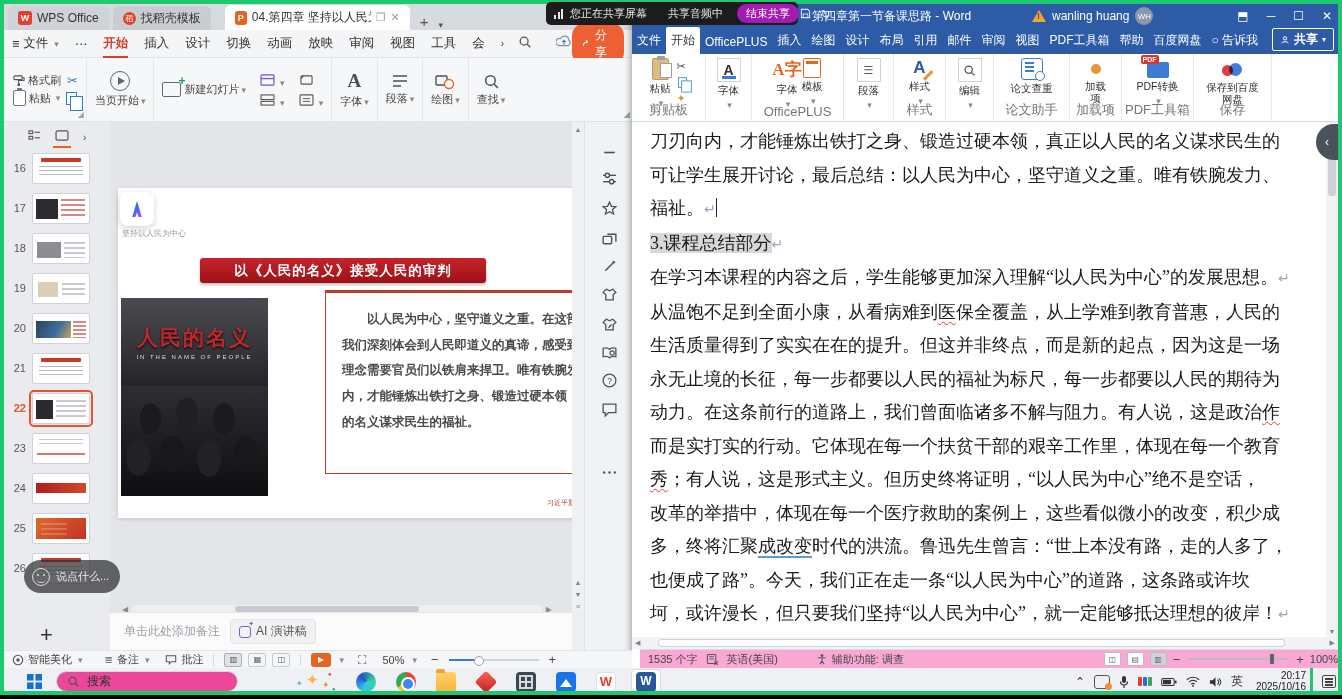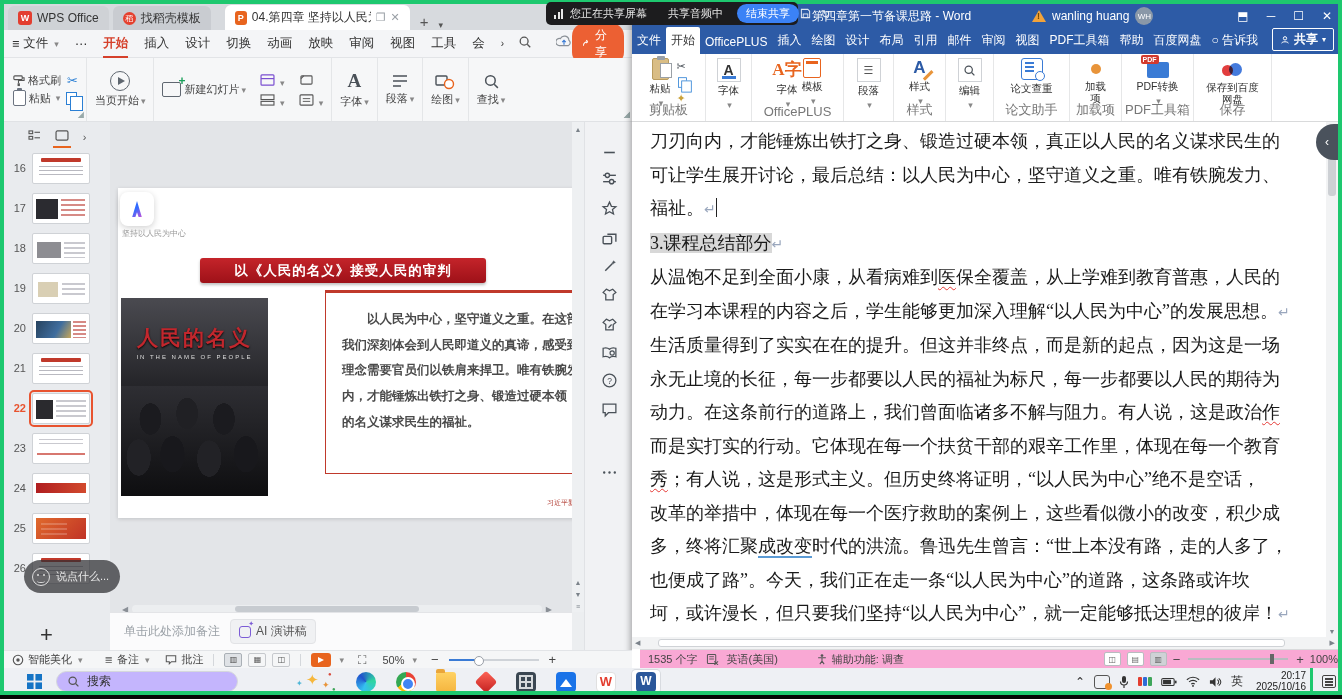--- a/index.html
+++ b/index.html
@@ -176,26 +176,26 @@
   .wsv{width:17px;height:14px;border:1px solid #b9bcc0;border-radius:2px;display:flex;align-items:center;justify-content:center;font-size:8px;color:#666;background:#fff}
   .wsv.sel{background:#cfd2d6}
   .wzoom{width:100px;height:2px;background:#b9bcc0;position:relative;margin:0 2px}
   .wzoom::after{content:"";position:absolute;left:82px;top:-4px;width:4px;height:10px;background:#666}
 
   
   .sharebar{position:absolute;left:546px;top:2px;width:252px;height:23px;background:#1c1c1e;border-radius:5px;display:flex;align-items:center;gap:7px;padding:0 8px;z-index:70;color:#e8e8e8;font-size:11px;white-space:nowrap}
   .sig{display:flex;align-items:flex-end;gap:1.5px;height:10px}
   .sig i{width:2px;background:#e8e8e8;display:block}
   .sbar-div{width:1px;height:12px;background:#555}
-  .endshare{background:#3b82f6;color:#fff;border-radius:10px;padding:2px 9px;font-size:11px}
+  .endshare{background:#a21caf;color:#fff;border-radius:10px;padding:2px 9px;font-size:11px}
 
   
   .taskbar{position:absolute;left:0;top:668px;width:1342px;height:27px;background:#eef0f4;display:flex;align-items:center;z-index:55}
   .tb-ic{position:absolute;top:0;height:27px;display:flex;align-items:center;justify-content:center}
-  .search-pill{position:absolute;left:56px;top:3px;width:182px;height:21px;background:#c4b5fd;border:1px solid #d5d8dc;border-radius:11px;display:flex;align-items:center;gap:7px;padding:0 10px;font-size:12px;color:#333}
+  .search-pill{position:absolute;left:56px;top:3px;width:182px;height:21px;background:#ec4899;border:1px solid #d5d8dc;border-radius:11px;display:flex;align-items:center;gap:7px;padding:0 10px;font-size:12px;color:#333}
   .runbar{position:absolute;top:24px;height:3px;background:#19b46a;border-radius:2px}
   .app{position:absolute;top:2px;width:28px;height:23px;display:flex;align-items:center;justify-content:center;border-radius:4px}
   .app.active{background:#fff;box-shadow:0 0 0 1px #d8dbe0}
   .ic24{width:20px;height:20px;border-radius:4px;position:relative}
   .i-edge{border-radius:50%;background:conic-gradient(from 200deg,#35c1f1,#2052cc,#30d5a0,#35c1f1)}
   .i-chrome{border-radius:50%;background:conic-gradient(#e94335 0 33%,#fbbc04 0 66%,#34a853 0);position:relative}
   .i-chrome::after{content:"";position:absolute;left:5px;top:5px;width:10px;height:10px;border-radius:50%;background:#4285f4;border:2px solid #fff}
   .i-folder{background:linear-gradient(#ffd263,#f5b53f);border-radius:3px}
   .i-folder::before{content:"";position:absolute;left:0;top:-3px;width:9px;height:4px;background:#eaa63a;border-radius:2px 2px 0 0}
   .i-gem{background:linear-gradient(135deg,#ff6557,#c21f1f);transform:rotate(45deg) scale(.8);border-radius:4px}
@@ -740,22 +740,22 @@
     </div>
 
     <div class="collapse-knob">‹</div>
 
     <div class="wd-doc">
       <div class="doc-lines" id="doc-lines">
           <div class="doc-line"><span>刀刃向内，才能锤炼出铁打之身、锻造过硬本领，真正以人民的名义谋求民生的</span></div>
           <div class="doc-line"><span>可让学生展开讨论，最后总结：以人民为中心，坚守道义之重。唯有铁腕发力、</span></div>
           <div class="doc-line"><span>福祉。</span><span class="pi">↵</span><span class="cursor"></span></div>
           <div class="doc-line"><span class="hl">3.课程总结部分</span><span class="pi">↵</span></div>
+          <div class="doc-line"><span>在学习本课程的内容之后，学生能够更加深入理解“以人民为中心”的发展思想。</span><span class="pi">↵</span></div>
           <div class="doc-line"><span>从温饱不足到全面小康，从看病难到</span><span class="sq">医</span><span>保全覆盖，从上学难到教育普惠，人民的</span></div>
-          <div class="doc-line"><span>在学习本课程的内容之后，学生能够更加深入理解“以人民为中心”的发展思想。</span><span class="pi">↵</span></div>
           <div class="doc-line"><span>生活质量得到了实实在在的提升。但这并非终点，而是新的起点，因为这是一场</span></div>
           <div class="doc-line"><span>永无止境的长征，每一步都要以人民的福祉为标尺，每一步都要以人民的期待为</span></div>
           <div class="doc-line"><span>动力。在这条前行的道路上，我们曾面临诸多不解与阻力。有人说，这是政治</span><span class="sq">作</span></div>
           <div class="doc-line"><span>而是实打实的行动。它体现在每一个扶贫干部的艰辛工作里，体现在每一个教育</span></div>
           <div class="doc-line"><span class="sq">秀</span><span>；有人说，这是形式主义。但历史终将证明，“以人民为中心”绝不是空话，</span></div>
           <div class="doc-line"><span>改革的举措中，体现在每一个医疗救助的案例上，这些看似微小的改变，积少成</span></div>
           <div class="doc-line"><span>多，终将汇聚</span><span class="bl">成改变</span><span>时代的洪流。鲁迅先生曾言：“世上本没有路，走的人多了，</span></div>
           <div class="doc-line"><span>也便成了路”。今天，我们正在走一条“以人民为中心”的道路，这条路或许坎</span></div>
           <div class="doc-line"><span>坷，或许漫长，但只要我们坚持“以人民为中心”，就一定能够抵达理想的彼岸！</span><span class="pi">↵</span></div>
         </div>

